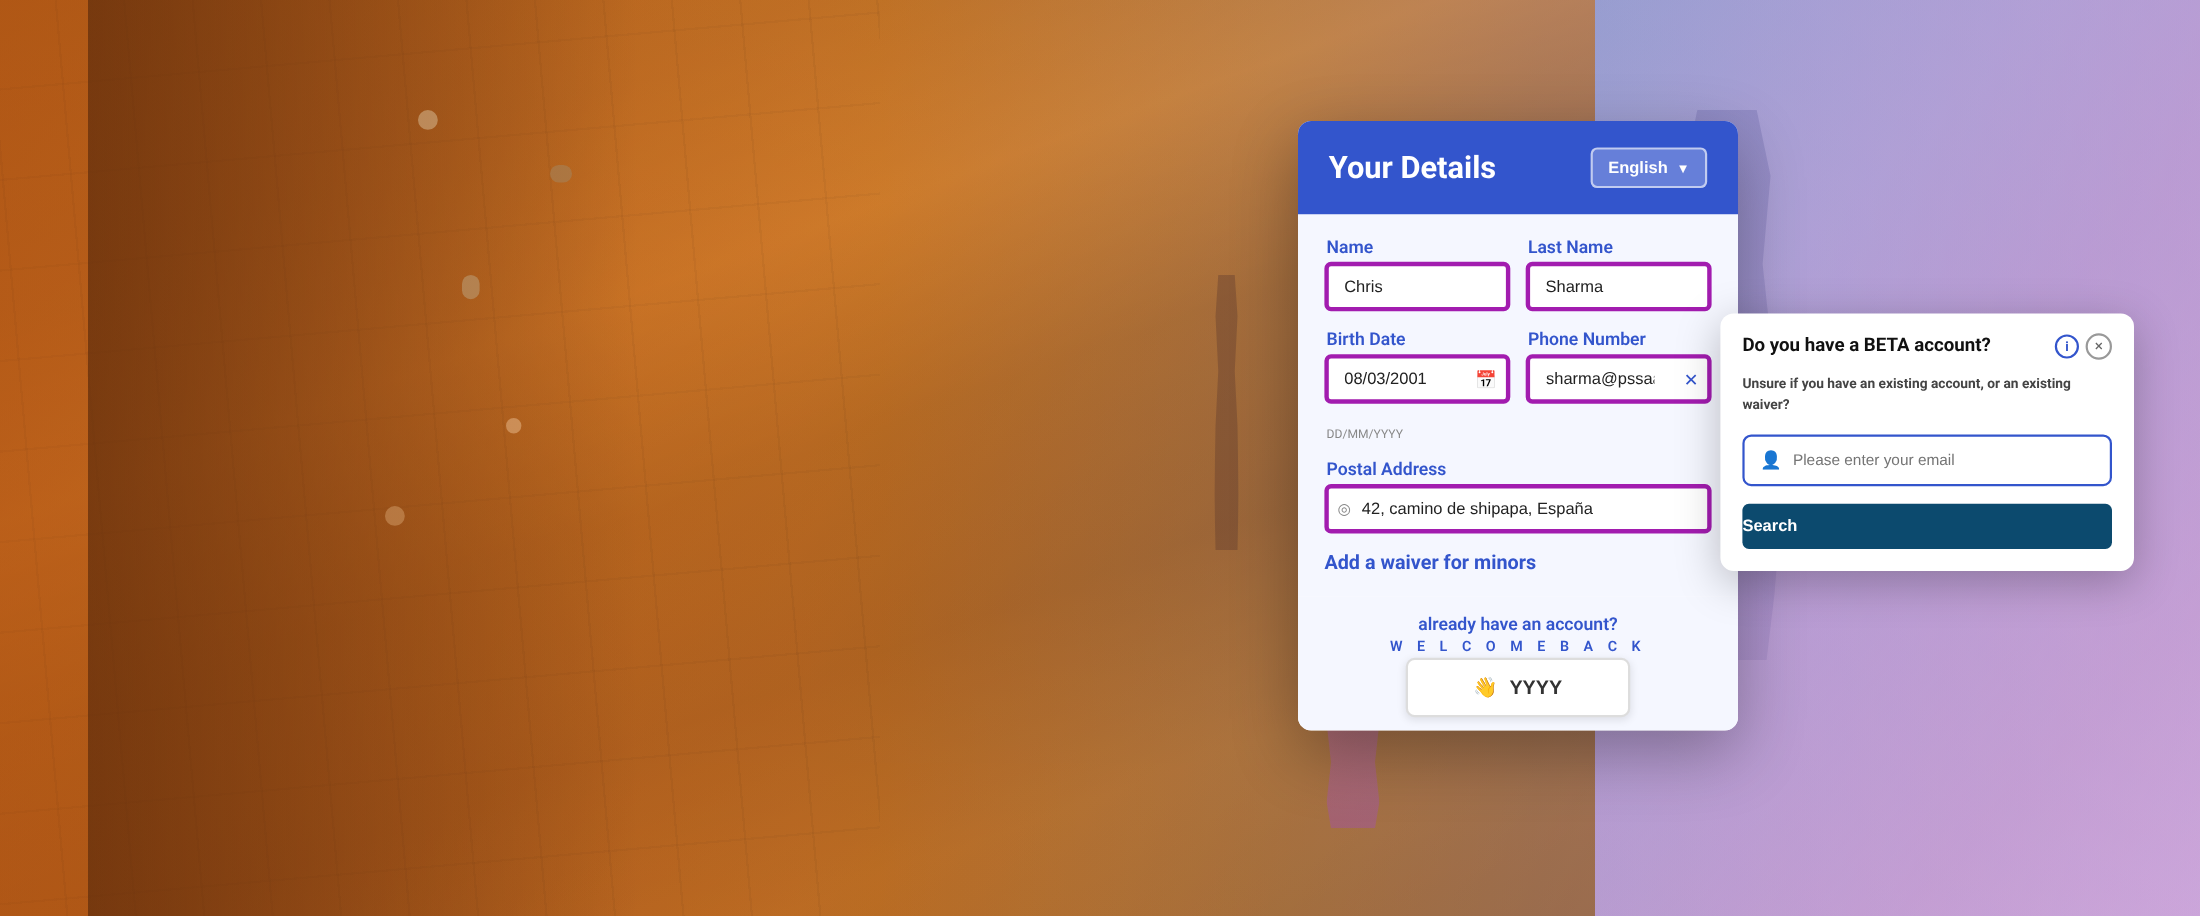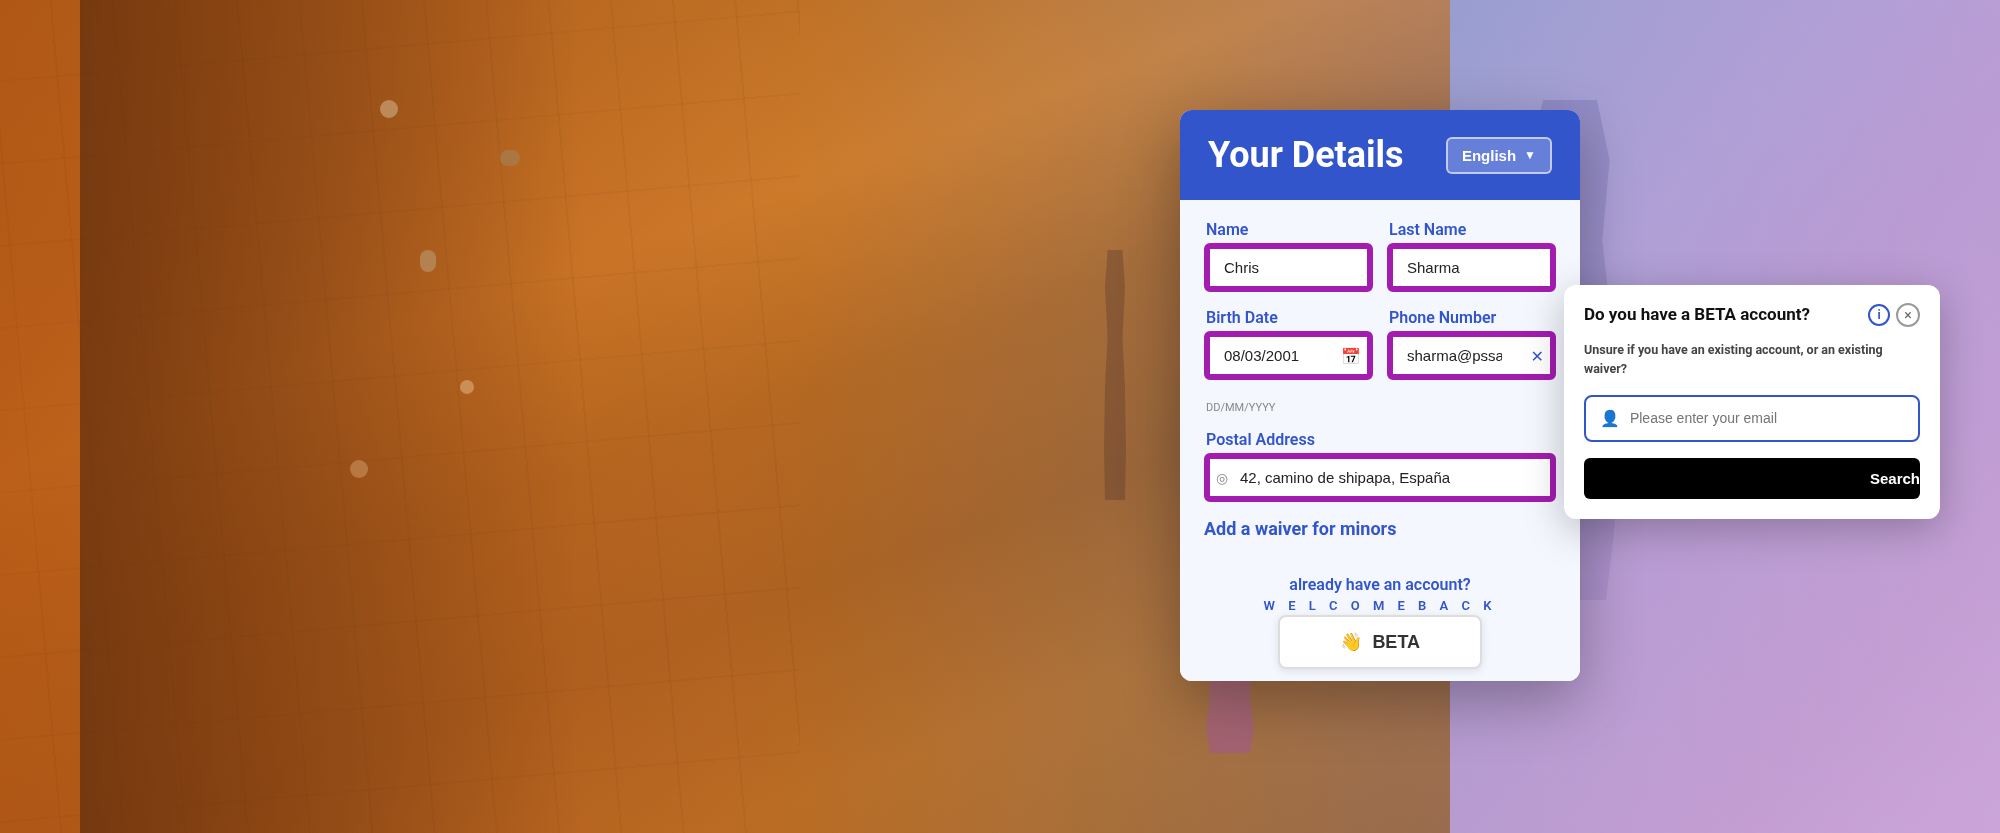--- a/index.html
+++ b/index.html
@@ -77,21 +77,21 @@
     .panel-header {
       background: #3355cc;
       padding: 24px 28px;
       display: flex;
       align-items: center;
       justify-content: space-between;
     }
 
     .panel-title {
       color: white;
-      font-size: 36px;
+      font-size: 28px;
       font-weight: 700;
     }
 
     .lang-selector {
       background: rgba(255,255,255,0.25);
       border: 2px solid rgba(255,255,255,0.6);
       color: white;
       border-radius: 6px;
       padding: 8px 14px;
       display: flex;
@@ -126,21 +126,21 @@
       display: block;
       font-size: 16px;
       color: #3355cc;
       font-weight: 600;
       margin-bottom: 4px;
       padding-left: 2px;
     }
 
     .form-field input {
       width: 100%;
-      border: 6px solid #a21caf;
+      border: 4px solid #a21caf;
       border-radius: 6px;
       padding: 10px 14px;
       font-size: 15px;
       color: #222;
       background: white;
       outline: none;
     }
 
     .field-with-icon {
       position: relative;
@@ -323,31 +323,31 @@
     .email-input-wrapper input {
       border: none;
       outline: none;
       font-size: 14px;
       color: #999;
       flex: 1;
       background: transparent;
     }
 
     .search-btn {
-      background: #000000;
+      background: #0c4a6e;
       color: white;
       border: none;
       border-radius: 6px;
       padding: 12px 0;
       width: 100%;
       font-size: 15px;
       font-weight: 600;
       cursor: pointer;
       display: block;
-      text-align: right;
+      text-align: left;
     }
 
     .overlay-gradient {
       position: absolute;
       inset: 0;
       background: linear-gradient(to right,
         rgba(180,80,20,0.4) 0%,
         rgba(200,100,40,0.2) 40%,
         rgba(160,130,200,0.3) 70%,
         rgba(200,160,220,0.4) 100%
@@ -459,21 +459,21 @@
     </div>
 
     <a class="add-waiver">Add a waiver for minors</a>
   </div>
 
   <div class="already-account">
     <div class="already-text">already have an account?</div>
     <div class="welcome-back">W E L C O M E   B A C K</div>
     <button class="login-btn">
       <span>👋</span>
-      <span>BETA</span>
+      <span>YYYY</span>
     </button>
   </div>
 </div>
 
 <div class="beta-modal">
   <div class="modal-header">
     <div class="modal-title">Do you have a BETA account?</div>
     <div class="modal-header-right">
       <div class="modal-info-icon">i</div>
       <div class="modal-close">×</div>

